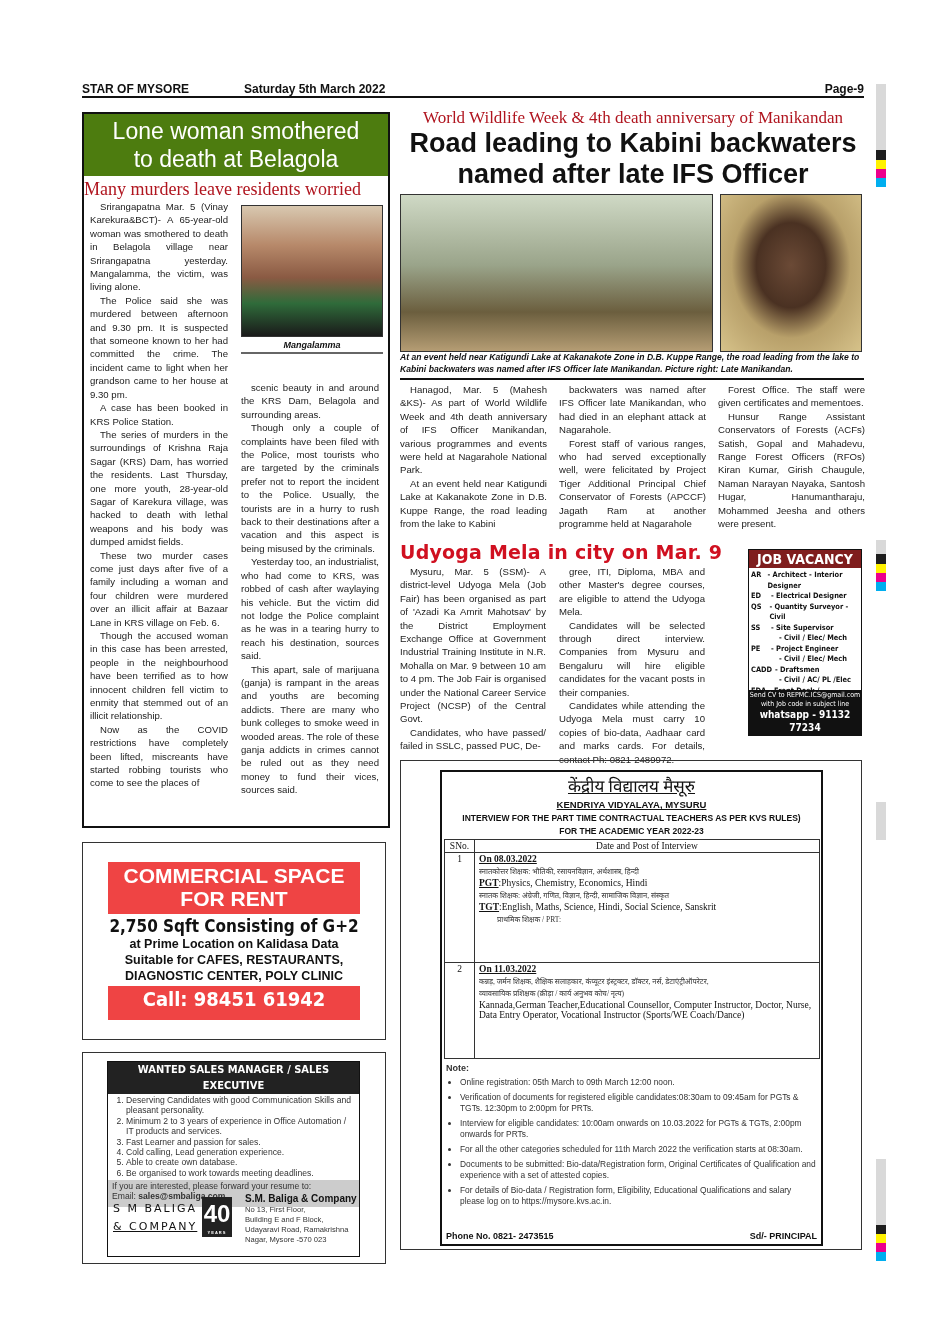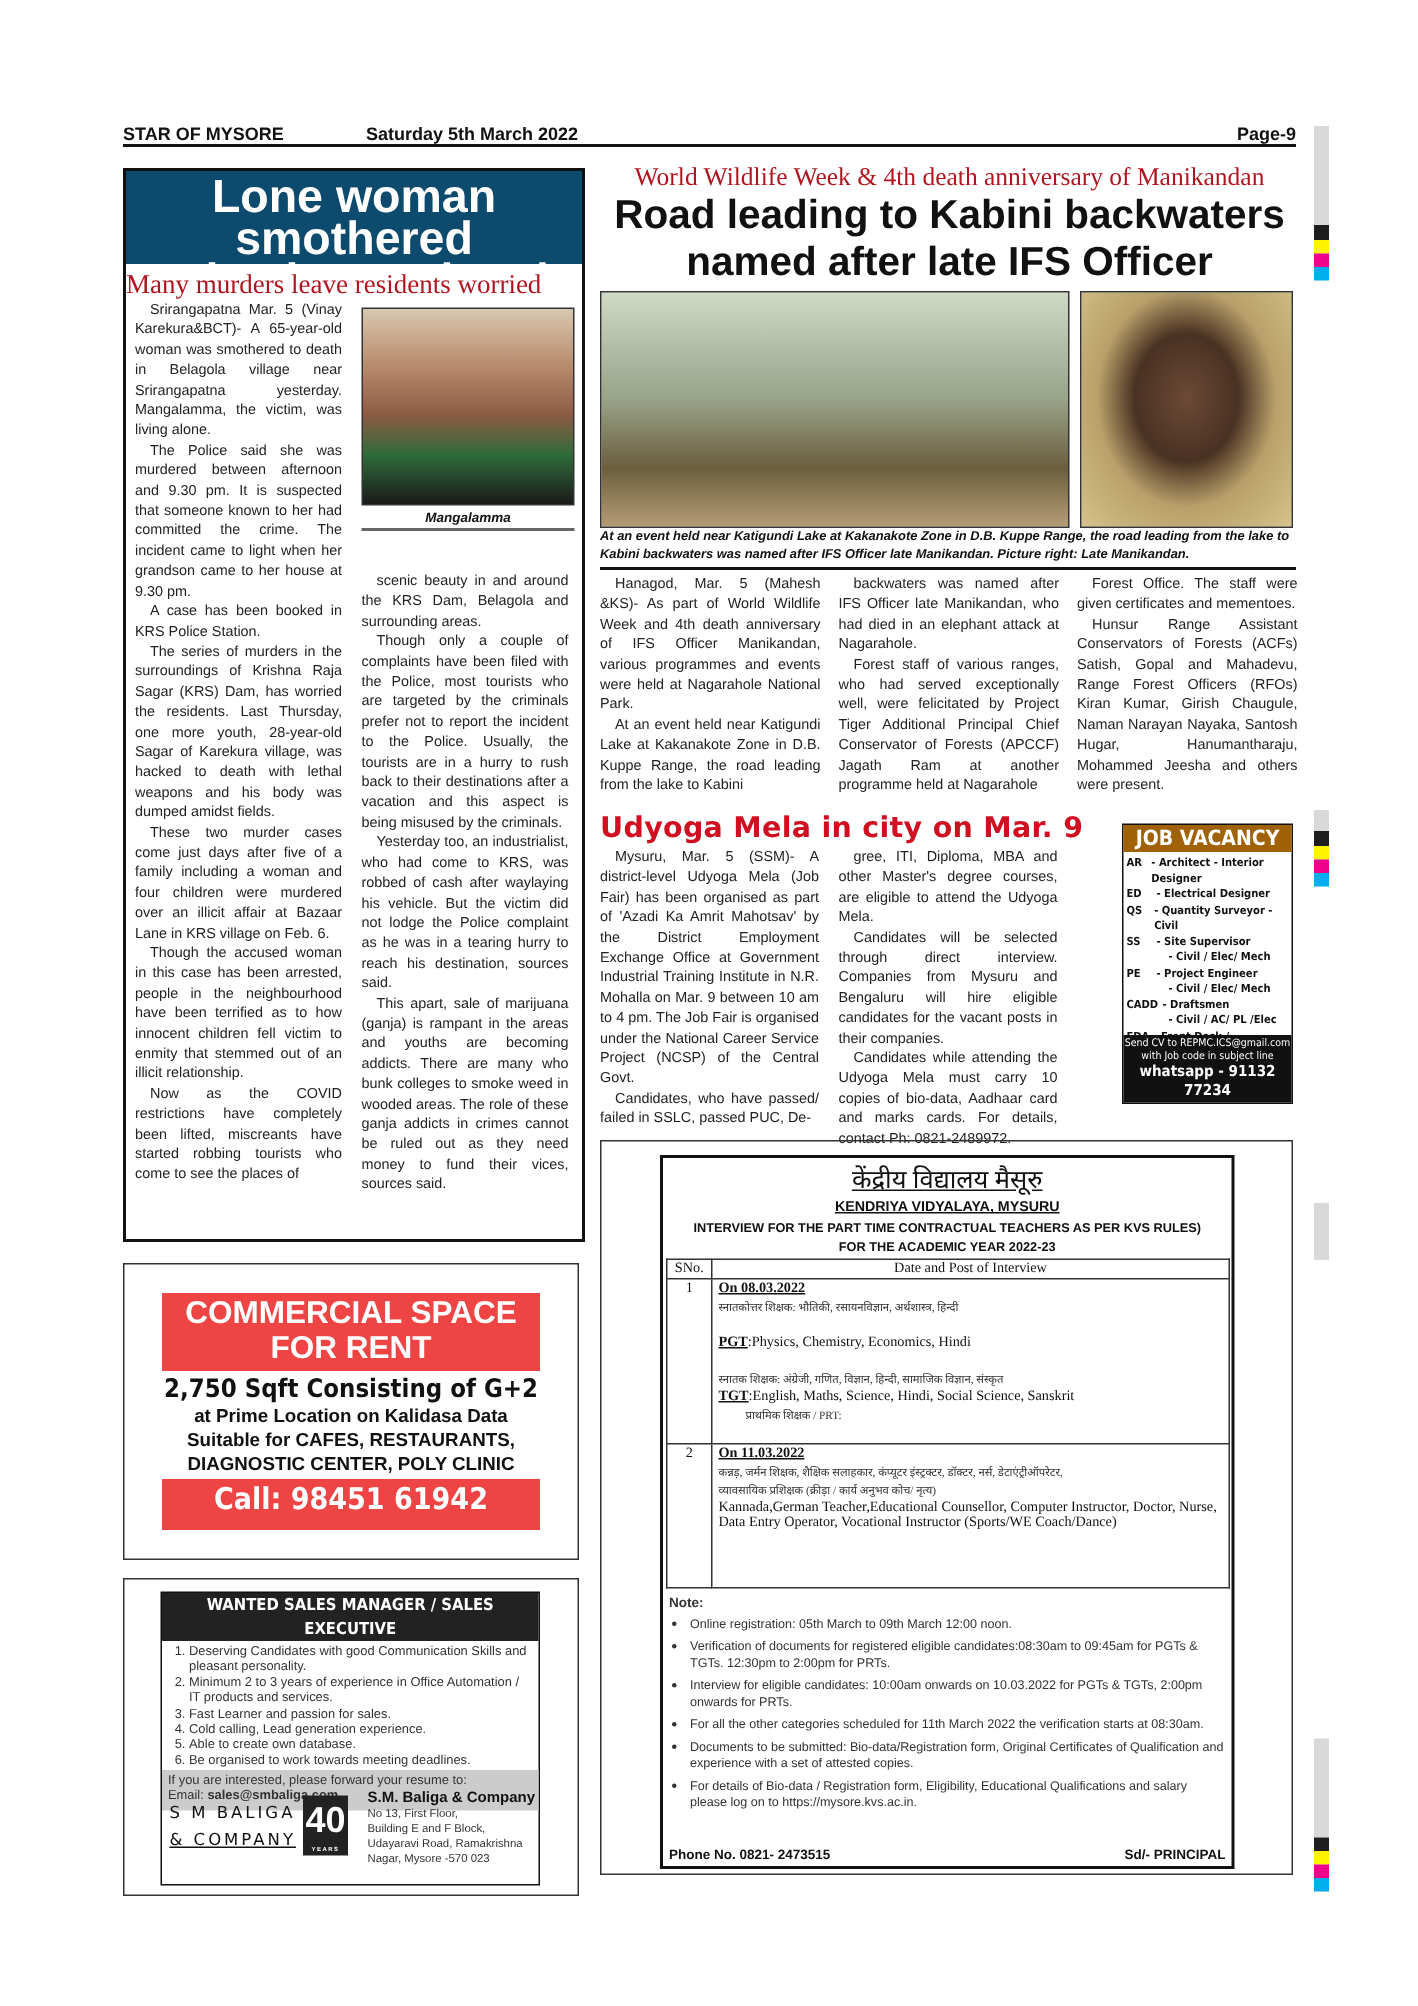--- a/index.html
+++ b/index.html
@@ -5,37 +5,37 @@
 *{box-sizing:border-box;margin:0;padding:0}
 body{width:945px;height:1337px;background:#fff;position:relative;font-family:"Liberation Sans",sans-serif;color:#111;overflow:hidden}
 .abs{position:absolute}
 .masthead{left:82px;top:80px;width:782px;height:18px;border-bottom:2px solid #111;font-weight:bold;font-size:12px;font-family:"Liberation Sans",sans-serif}
 .masthead span{position:absolute;top:2px}
 .regbar{position:absolute;left:876px;width:10px}
 .grey{background:#d9d9d9}
 .k{background:#1e1e1e}.y{background:#fff200}.m{background:#ec008c}.c{background:#00aeef}
 
 .lbox{left:82px;top:112px;width:308px;height:716px;border:2px solid #111}
-.lhead{background:#0c4a6e;color:#fff;text-align:center;font-size:31px;line-height:28px;padding:3px 4px 3px;font-weight:bold;height:62px}
+.lhead{background:#4d7c0f;color:#fff;text-align:center;font-size:23px;line-height:28px;padding:3px 4px 3px;font-weight:normal;height:62px}
 .lsub{color:#b0151f;font-family:"Liberation Serif",serif;font-size:18px;text-align:left;height:22px;line-height:22px;margin-top:2px}
 .body{font-size:9.6px;line-height:13.4px;text-align:justify;color:#222}
 .body p{text-indent:10px}
 .photo1{left:241px;top:205px;width:142px;height:132px;border:1px solid #333;background:linear-gradient(180deg,#d8c8b0 0%,#b7896a 30%,#8a5a43 55%,#2f6b3a 75%,#1a1a1a 100%)}
 .cap1{left:241px;top:338px;width:142px;font-size:9px;font-style:italic;font-weight:bold;text-align:center;border-bottom:2px solid #666;padding:2px 0}
 
 .kick{left:398px;top:108px;width:470px;text-align:center;color:#b0151f;font-family:"Liberation Serif",serif;font-size:17px}
 .rhead{left:398px;top:128px;width:470px;text-align:center;font-size:27px;line-height:31px;font-weight:bold}
 .photo2{left:400px;top:194px;width:313px;height:158px;border:1px solid #333;background:linear-gradient(180deg,#cfd9c5 0%,#9aa48a 45%,#6b5e3e 75%,#b59d74 100%)}
 .photo3{left:720px;top:194px;width:142px;height:158px;border:1px solid #333;background:radial-gradient(ellipse at 50% 45%,#6b4a36 0%,#4a3122 35%,#b8a06a 60%,#d6c28a 100%)}
 .cap2{left:400px;top:352px;width:464px;font-size:8.6px;font-style:italic;font-weight:bold;line-height:11.5px;border-bottom:2px solid #111;padding-bottom:3px}
 .col3{position:absolute;width:147px}
 .udyoga{left:400px;top:541px;width:336px;color:#d01020;font-weight:bold;font-size:19px;font-family:"DejaVu Sans",sans-serif;letter-spacing:.2px}
 
 .jv{left:748px;top:549px;width:114px;height:187px;border:1px solid #111;font-family:"DejaVu Sans Condensed","DejaVu Sans",sans-serif}
-.jvh{background:#a16207;color:#fff;font-weight:bold;font-size:14px;text-align:center;height:18px;line-height:18px}
+.jvh{background:#7f1d1d;color:#fff;font-weight:bold;font-size:14px;text-align:center;height:18px;line-height:18px}
 .jvl{font-size:7.4px;font-weight:bold;line-height:10.5px;padding:2px 2px 0}
 .jvl div{display:flex}
 .jvl b{display:inline-block;width:20px}
 .jvf{position:absolute;left:0;bottom:0;width:100%;background:#111;color:#fff;text-align:center;font-size:7px;line-height:8.5px;padding:1px 0}
 .jvf .wa{font-size:10px;font-weight:bold;line-height:13px}
 
 .kvouter{left:400px;top:760px;width:462px;height:490px;border:1px solid #333}
 .kvinner{left:440px;top:770px;width:383px;height:476px;border:2px solid #111;font-family:"Liberation Serif",serif}
 .kvhin{text-align:center;font-size:17px;text-decoration:underline;margin-top:2px}
 .kveng{text-align:center;font-family:"Liberation Sans",sans-serif;font-weight:bold;font-size:9.5px;text-decoration:underline;margin-top:2px}
@@ -223,21 +223,21 @@
       <th style="width:30px">SNo.</th>
       <th>Date and Post of Interview</th>
     </tr>
       </thead>
     <tbody id="kvbody">
         <tr>
           <td style="text-align: center;">1</td>
           <td style="height: 110px;">
             <div class="u">On 08.03.2022</div>
             <div class="hi" style="margin: 2px 0px;"><span>स्नातकोत्तर शिक्षक: भौतिकी, रसायनविज्ञान, अर्थशास्त्र, हिन्दी</span></div>
-            <div style="margin: 14px 0px;"><span class="u">PGT</span><span>:Physics, Chemistry, Economics, Hindi</span></div>
+            <div style="margin: 2px 0px;"><span class="u">PGT</span><span>:Physics, Chemistry, Economics, Hindi</span></div>
             <div class="hi" style="margin: 2px 0px;"><span>स्नातक शिक्षक: अंग्रेजी, गणित, विज्ञान, हिन्दी, सामाजिक विज्ञान, संस्कृत</span></div>
             <div style="margin: 2px 0px;"><span class="u">TGT</span><span>:English, Maths, Science, Hindi, Social Science, Sanskrit</span></div>
             <div class="hi" style="margin: 2px 18px;"><span>प्राथमिक शिक्षक / PRT:</span></div>
           </td>
         </tr>
         <tr>
           <td style="text-align: center;">2</td>
           <td style="height: 96px;">
             <div class="u">On 11.03.2022</div>
             <div class="hi" style="margin: 2px 0px;"><span>कन्नड़, जर्मन शिक्षक, शैक्षिक सलाहकार, कंप्यूटर इंस्ट्रक्टर, डॉक्टर, नर्स, डेटाएंट्रीऑपरेटर,</span></div>

